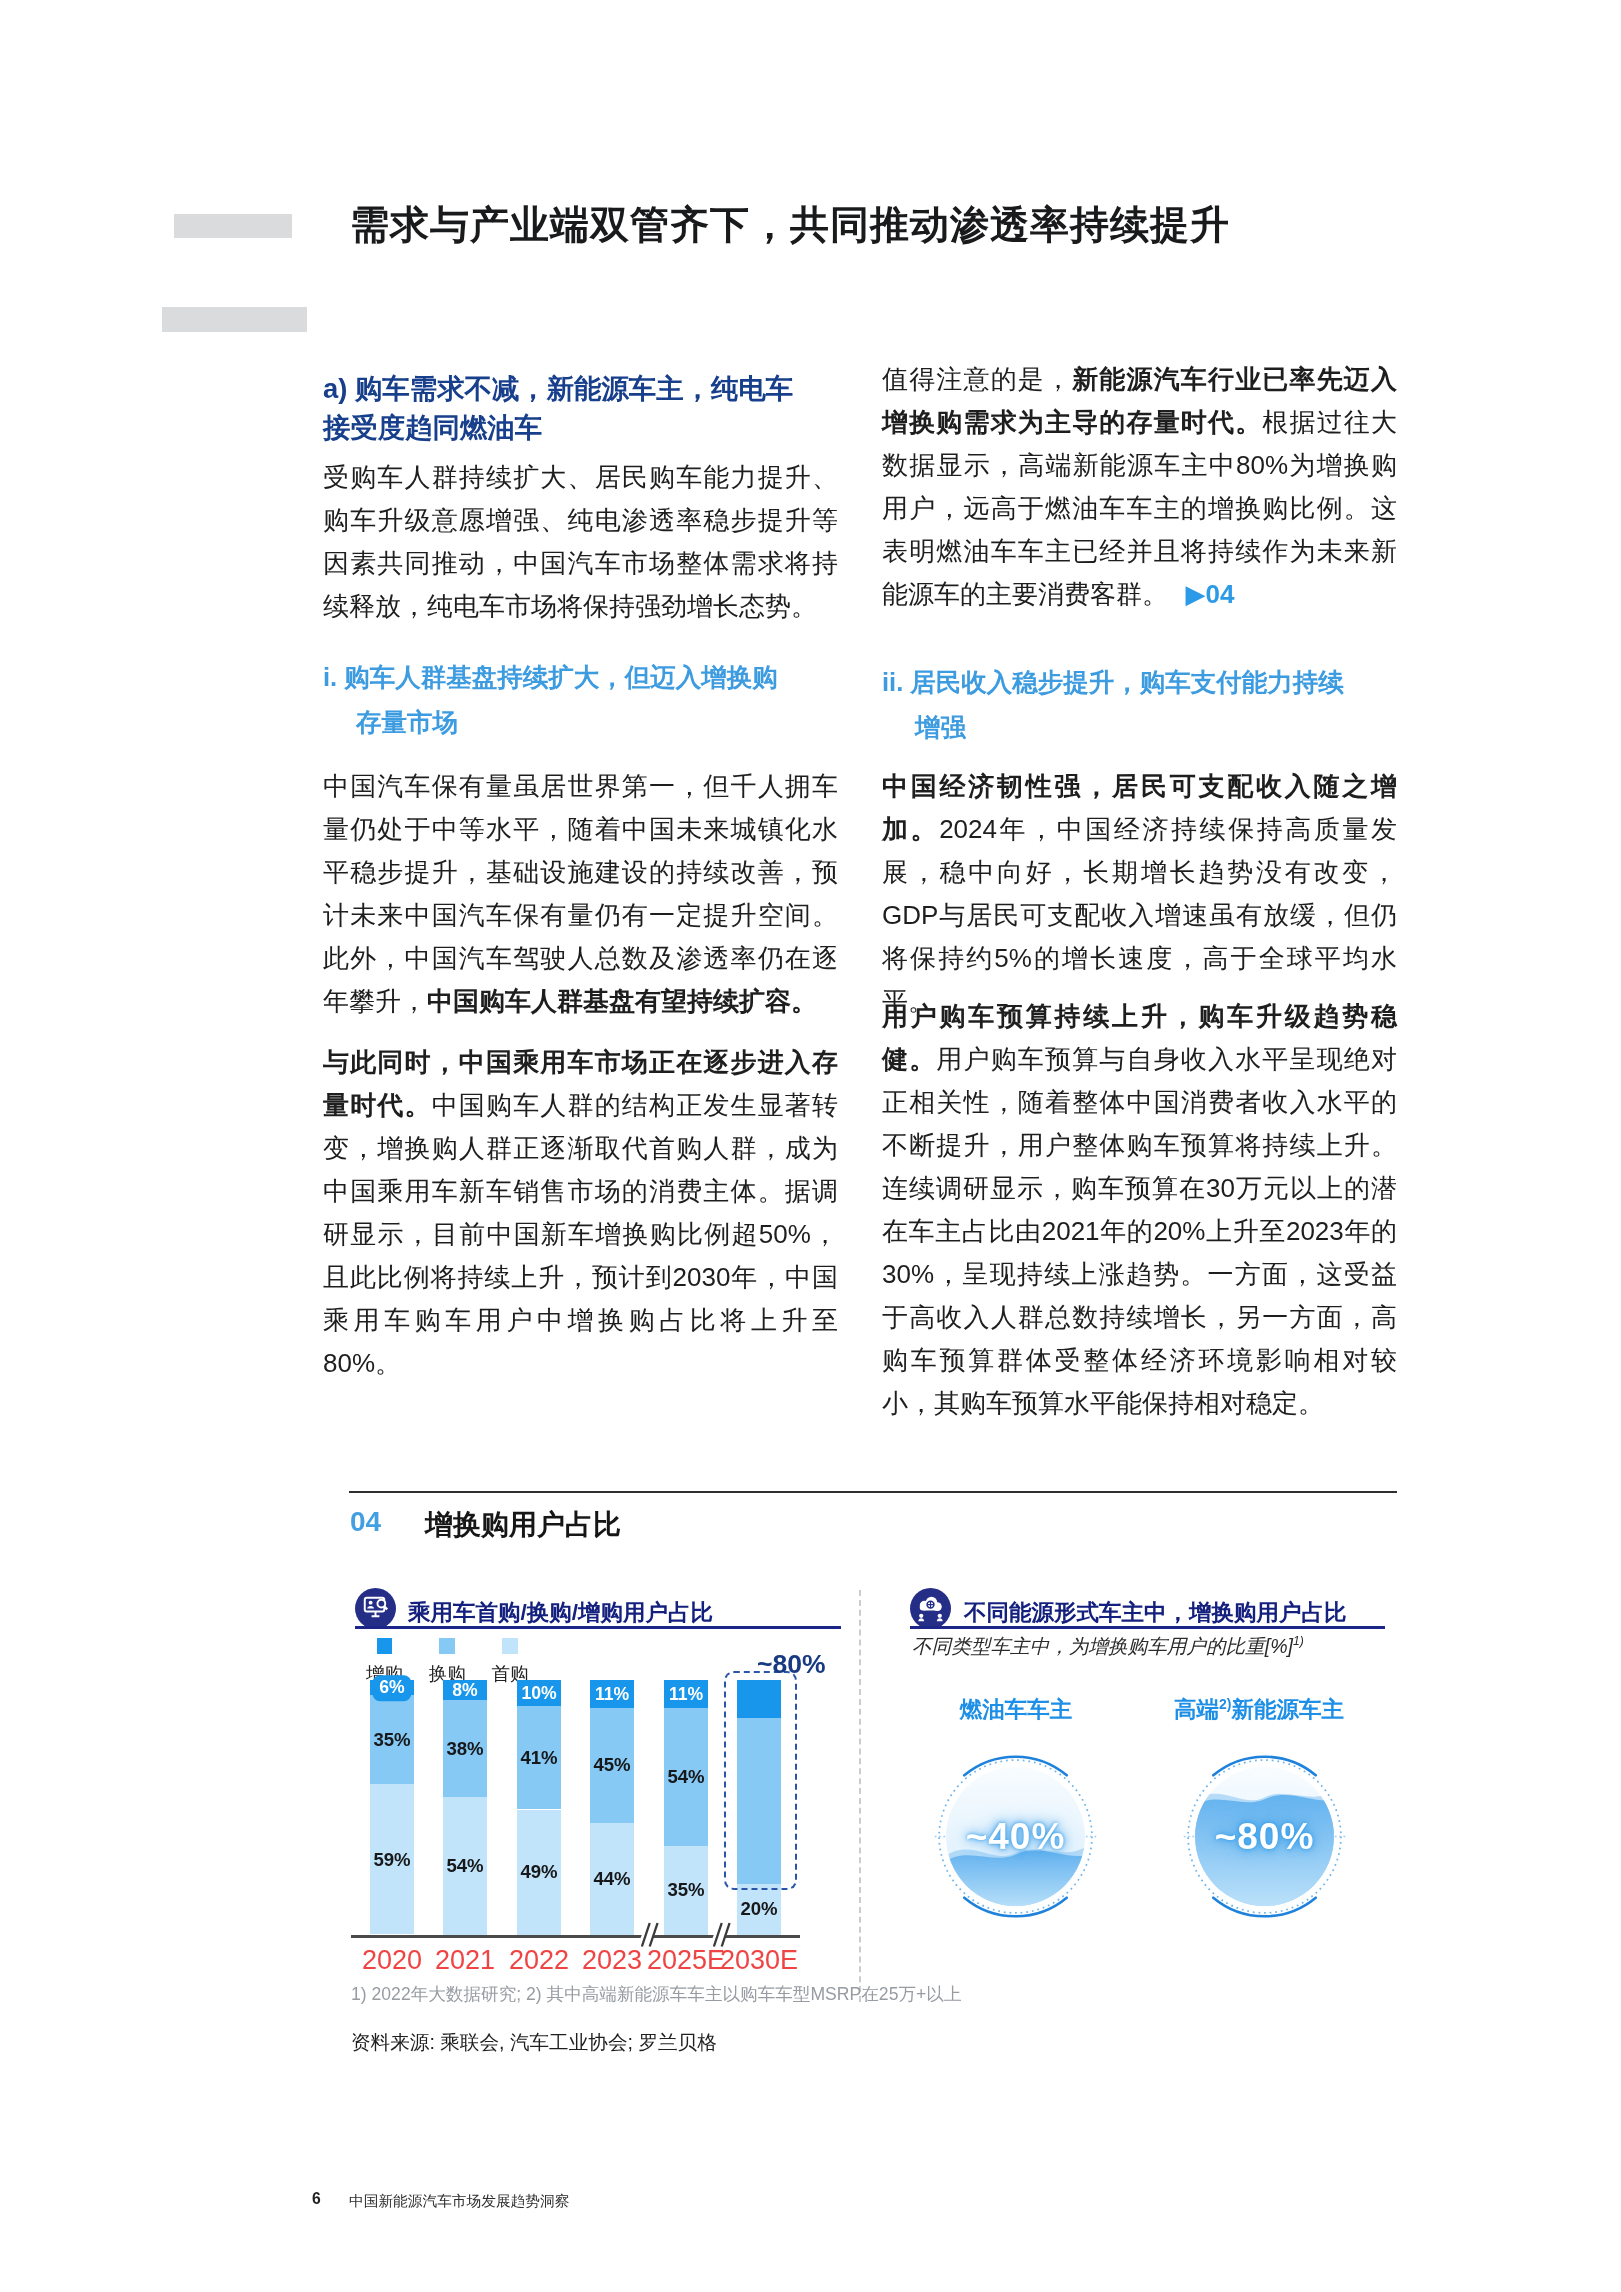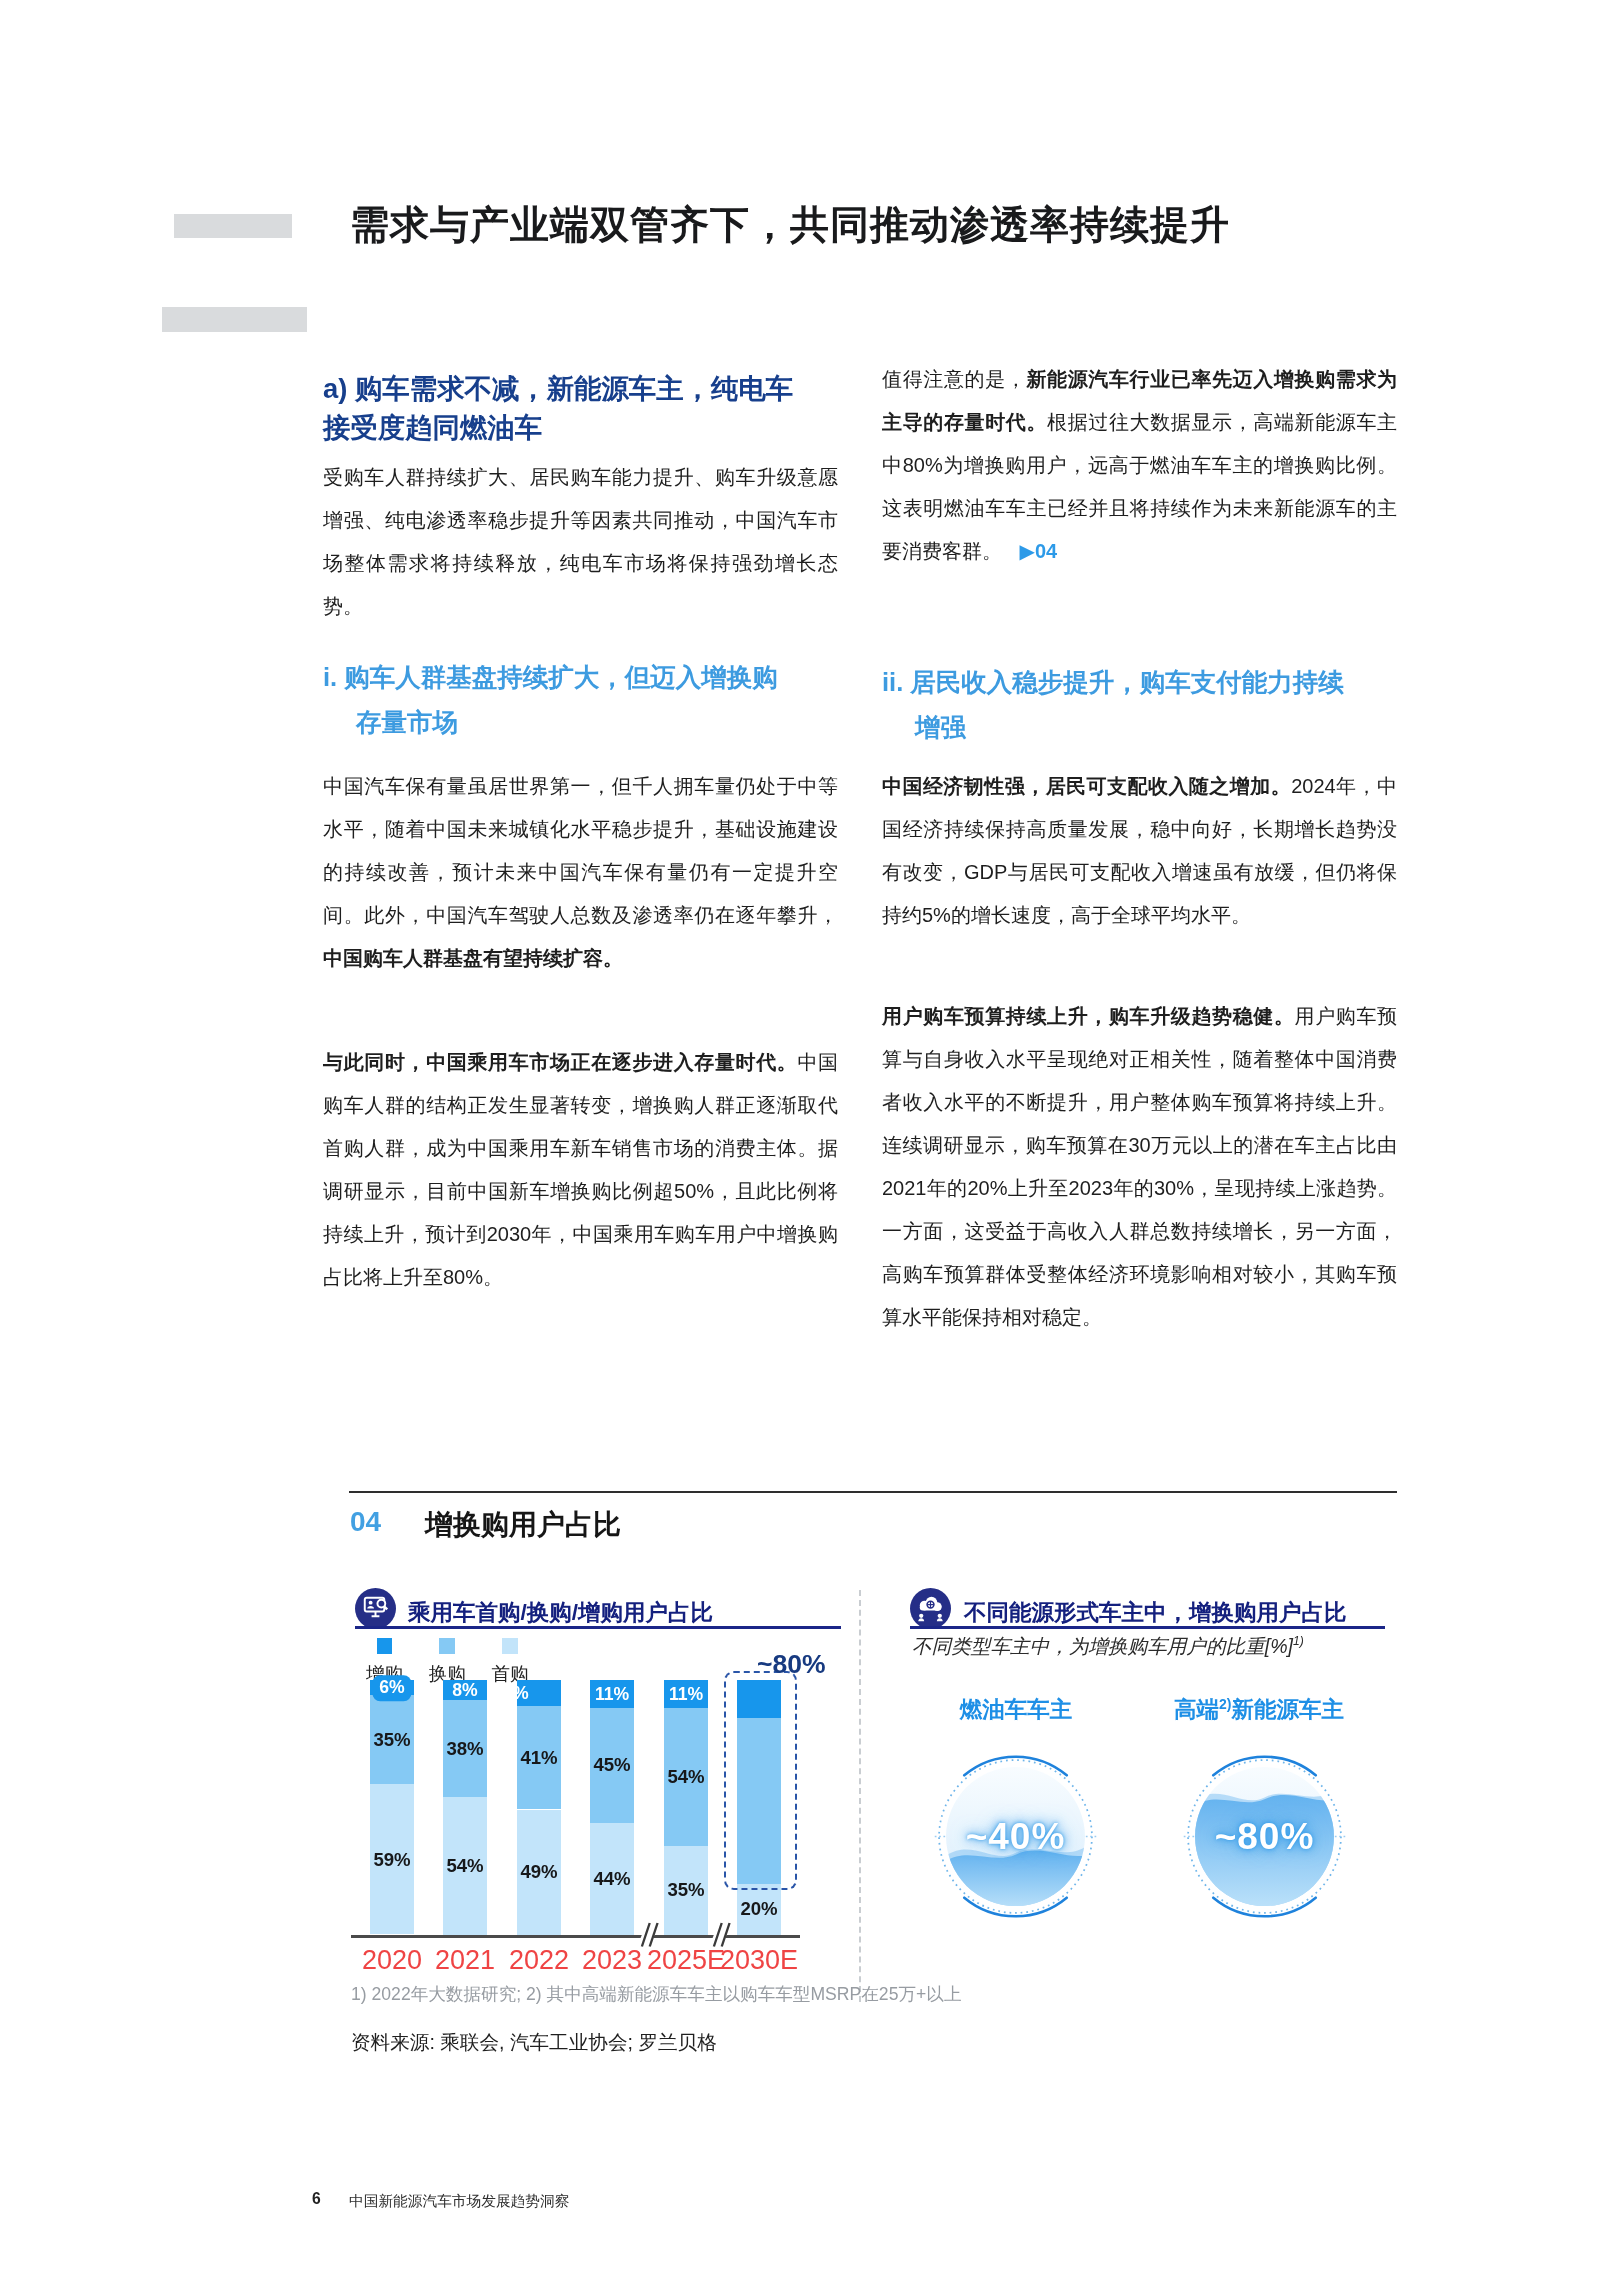--- a/index.html
+++ b/index.html
@@ -8,21 +8,21 @@
     font-family:"Liberation Sans","DejaVu Sans",sans-serif;color:#1e1e1e;
   }
   .abs{position:absolute;}
   .gray{background:#d9dbdd;}
   .r1{left:174px;top:214px;width:118px;height:23.5px;}
   .r2{left:162px;top:307px;width:145px;height:24.5px;}
   .title{left:350px;top:198px;font-size:39px;font-weight:700;letter-spacing:1px;color:#191a1c;margin:0;white-space:nowrap;}
 
   .colL{left:323px;width:515px;}
   .colR{left:882px;width:515px;}
-  .body{font-size:20px;line-height:43px;margin:0;text-align:justify;color:#1e1e1e;}
+  .body{font-size:26px;line-height:43px;margin:0;text-align:justify;color:#1e1e1e;}
   .b{font-weight:700;}
   .link{color:#2d9ae8;font-weight:700;margin-left:17.6px;}
   .h-a{left:323px;top:369px;width:490px;font-size:27.4px;line-height:39px;font-weight:700;color:#173f8c;}
   .h-sub{font-size:25.5px;line-height:45px;font-weight:700;color:#3d9be0;}
   .indent{margin-left:33px;}
 
   .rule{left:349px;top:1491px;width:1048px;height:2px;background:#2e2e2e;}
   .fig-num{left:350px;top:1506px;font-size:28px;font-weight:700;color:#42a0e2;}
   .fig-title{left:425px;top:1506px;font-size:28px;font-weight:800;color:#161616;}
 
@@ -135,21 +135,21 @@
     <div class="seg" style="left: 443px; top: 1700px; width: 44px; height: 97px; background: rgb(133, 201, 244);"></div>
     <div class="seg-label" style="left: 465px; top: 1749px;">38%</div>
     <div class="seg" style="left: 443px; top: 1680px; width: 44px; height: 20.4px; background: rgb(23, 150, 236);"></div>
     <div class="seg-label light" style="left: 465px; top: 1690px;">8%</div>
     <div class="xlab" style="left: 465px; top: 1945px;">2021</div>
     <div class="seg" style="left: 517px; top: 1810px; width: 44px; height: 125px; background: rgb(194, 228, 250);"></div>
     <div class="seg-label" style="left: 539px; top: 1872px;">49%</div>
     <div class="seg" style="left: 517px; top: 1705px; width: 44px; height: 104px; background: rgb(133, 201, 244);"></div>
     <div class="seg-label" style="left: 539px; top: 1758px;">41%</div>
     <div class="seg" style="left: 517px; top: 1680px; width: 44px; height: 25.5px; background: rgb(23, 150, 236);"></div>
-    <div class="seg-label light" style="left: 511px; top: 1693px;">10%</div>
+    <div class="seg-label light" style="left: 539px; top: 1693px;">10%</div>
     <div class="xlab" style="left: 539px; top: 1945px;">2022</div>
     <div class="seg" style="left: 590px; top: 1823px; width: 44px; height: 112px; background: rgb(194, 228, 250);"></div>
     <div class="seg-label" style="left: 612px; top: 1879px;">44%</div>
     <div class="seg" style="left: 590px; top: 1708px; width: 44px; height: 115px; background: rgb(133, 201, 244);"></div>
     <div class="seg-label" style="left: 612px; top: 1765px;">45%</div>
     <div class="seg" style="left: 590px; top: 1680px; width: 44px; height: 28px; background: rgb(23, 150, 236);"></div>
     <div class="seg-label light" style="left: 612px; top: 1694px;">11%</div>
     <div class="xlab" style="left: 612px; top: 1945px;">2023</div>
     <div class="seg" style="left: 664px; top: 1846px; width: 44px; height: 89px; background: rgb(194, 228, 250);"></div>
     <div class="seg-label" style="left: 686px; top: 1890px;">35%</div>

